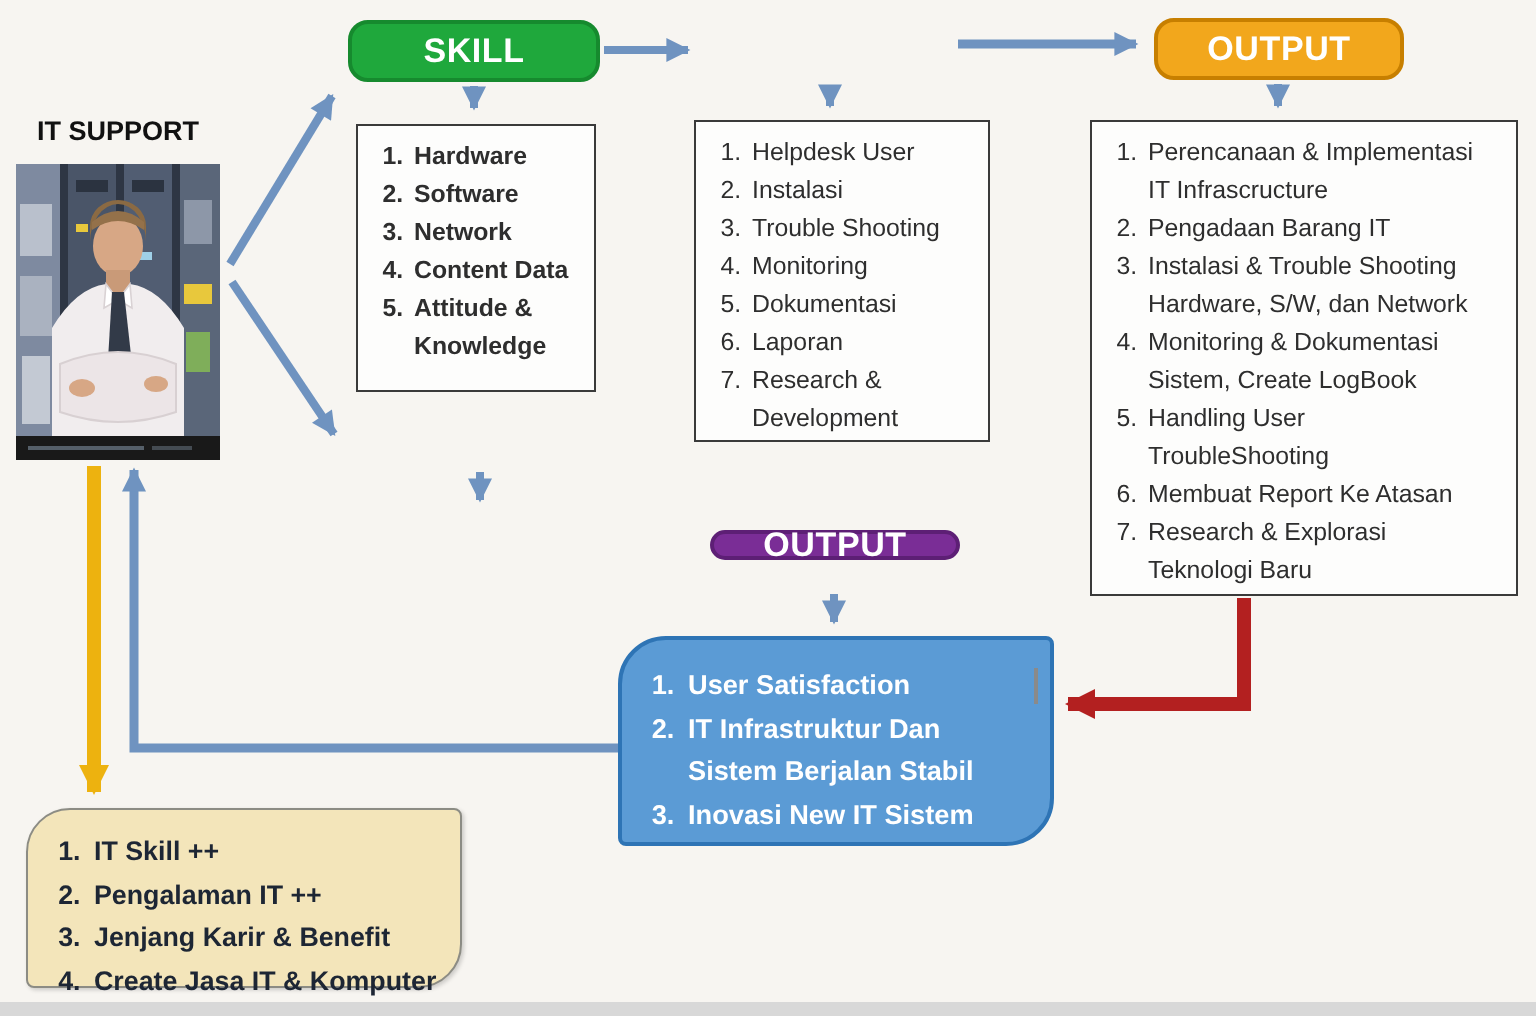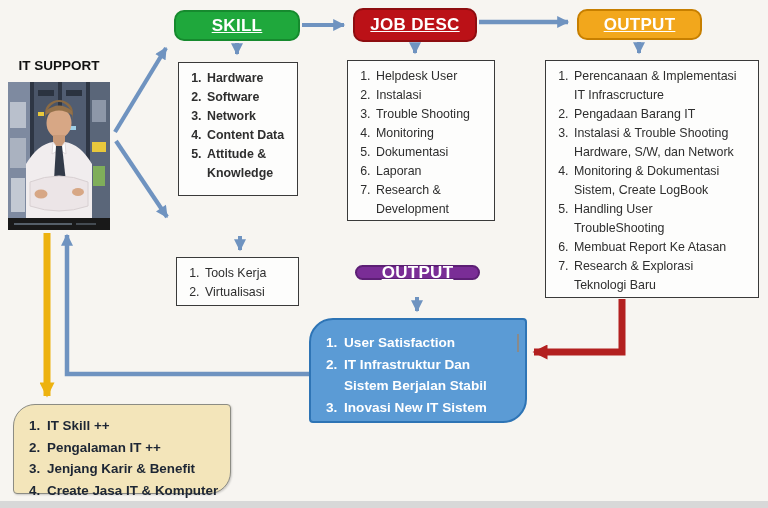--- a/index.html
+++ b/index.html
@@ -6,21 +6,21 @@
   #canvas{
     position:relative;width:768px;height:508px;overflow:hidden;
     background:var(--c-bg,#f7f5f1);
     font-family:"Liberation Sans",sans-serif;
   }
   .abs{position:absolute;}
   
   .pill{
     display:flex;align-items:center;justify-content:center;
     color:#fff;font-weight:bold;font-size:17px;letter-spacing:.3px;
-    border-radius:10px;box-sizing:border-box;text-decoration:underline;
+    border-radius:10px;box-sizing:border-box;
   }
   .pill.green{background:var(--c-green,#1fa83c);border:2px solid var(--c-green-border,#168a2e);}
   .pill.red{background:var(--c-red,#bb1117);border:2px solid var(--c-red-border,#8e0d10);}
   .pill.orange{background:var(--c-orange,#f2a71c);border:2px solid var(--c-orange-border,#c77f00);}
   .pill.purple{background:var(--c-purple,#7a2d96);border:2px solid var(--c-purple-border,#5d1f75);}
   
   .listbox{
     background:#fdfdfc;border:1.4px solid var(--c-list-border,#3a3a3a);
     box-sizing:border-box;color:var(--c-text-dark,#2e2e2e);
   }
@@ -94,21 +94,20 @@
       <path d="M22,100 Q51,88 80,100 L80,124 Q51,134 22,124 Z" fill="#ece5e7" stroke="#d8d0d2" stroke-width="1"></path>
       <ellipse cx="33" cy="112" rx="6.5" ry="4.5" fill="#d7a785"></ellipse>
       <ellipse cx="70" cy="110" rx="6" ry="4" fill="#d7a785"></ellipse>
       <rect x="0" y="136" width="102" height="12" fill="#191919"></rect>
       <rect x="6" y="141" width="58" height="2" fill="#6f7d8c" opacity="0.7"></rect>
       <rect x="68" y="141" width="20" height="2" fill="#6f7d8c" opacity="0.5"></rect>
     </svg>
   </div>
 
   <div class="abs pill green" style="left:174px;top:10px;width:126px;height:31px;">SKILL</div>
-  <div class="abs pill red" style="left:353px;top:8px;width:124px;height:34px;">JOB DESC</div>
   <div class="abs pill orange" style="left:577px;top:9px;width:125px;height:31px;">OUTPUT</div>
   <div class="abs pill purple" style="left:355px;top:265px;width:125px;height:15px;">OUTPUT</div>
 
   <div class="abs listbox" style="left:178px;top:62px;width:120px;height:134px;font-weight:bold;">
     <ol>
         <li>Hardware</li>
         <li>Software</li>
         <li>Network</li>
         <li>Content Data</li>
         <li>Attitude &amp; Knowledge</li>
@@ -132,26 +131,20 @@
         <li>Perencanaan &amp; Implementasi IT Infrascructure</li>
         <li>Pengadaan Barang IT</li>
         <li>Instalasi &amp; Trouble Shooting Hardware, S/W, dan Network</li>
         <li>Monitoring &amp; Dokumentasi Sistem,  Create LogBook</li>
         <li>Handling User TroubleShooting</li>
         <li>Membuat Report Ke Atasan</li>
         <li>Research &amp; Explorasi Teknologi Baru</li>
       </ol>
   </div>
 
-  <div class="abs listbox" style="left:176px;top:257px;width:123px;height:49px;">
-    <ol>
-        <li>Tools Kerja</li>
-        <li>Virtualisasi</li>
-      </ol>
-  </div>
 
   <div class="abs bluebox" style="left:309px;top:318px;width:218px;height:105px;">
     <ol>
         <li>User Satisfaction</li>
         <li>IT Infrastruktur Dan Sistem Berjalan Stabil</li>
         <li>Inovasi  New IT Sistem</li>
       </ol>
   </div>
   <div class="abs tick" style="left:517px;top:334px;width:2px;height:18px;"></div>
 

